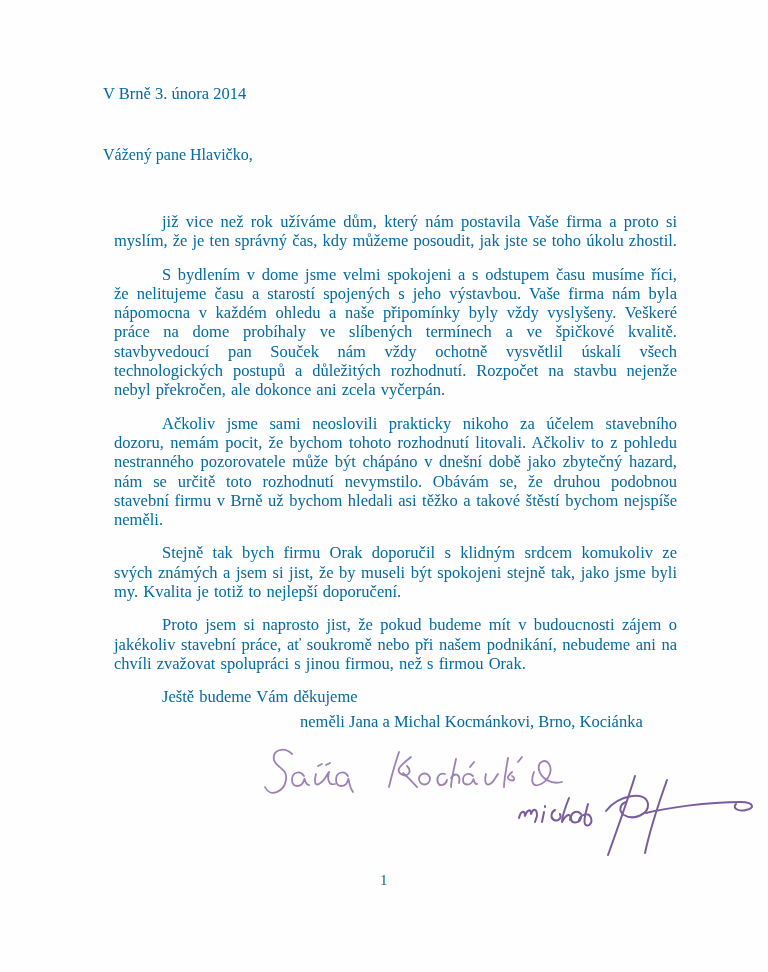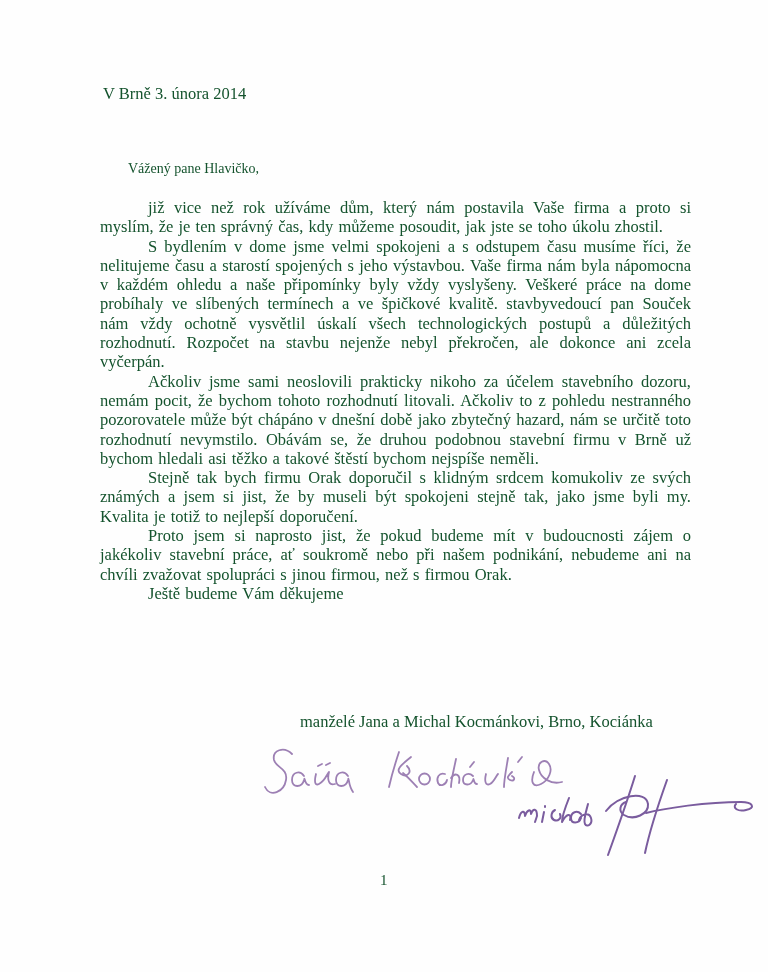--- a/index.html
+++ b/index.html
@@ -7,49 +7,48 @@
     padding: 0;
     background: #ffffff;
   }
   .page {
     position: relative;
     width: 768px;
     height: 972px;
     background: #fefefe;
     overflow: hidden;
     font-family: "Liberation Serif", "DejaVu Serif", serif;
-    color: #14532d;
+    color: #0369a1;
   }
   .date-line {
     position: absolute;
     left: 103px;
     top: 84px;
     font-size: 16.5px;
     white-space: nowrap;
   }
   .salutation {
     position: absolute;
     left: 103px;
-    top: 161px;
-    font-size: 14px;
+    top: 146px;
+    font-size: 16px;
     white-space: nowrap;
-    margin-left: 25px;
   }
   .letter-body {
     position: absolute;
     left: 100px;
     top: 198px;
     width: 591px;
     font-size: 16.5px;
     line-height: 19.3px;
     text-align: justify;
     word-spacing: 1px;
   }
   .letter-body p {
-    margin: 0;
+    margin: 14px;
     text-indent: 48px;
   }
   .signature-typed {
     position: absolute;
     left: 300px;
     top: 712px;
     font-size: 16.5px;
     white-space: nowrap;
   }
   .sig-svg {
@@ -78,21 +77,21 @@
 
   <div class="letter-body">
     <p>již vice než rok užíváme dům, který nám postavila Vaše firma a proto si myslím, že je ten správný čas, kdy můžeme posoudit, jak jste se toho úkolu zhostil.</p>
     <p>S bydlením v dome jsme velmi spokojeni a s odstupem času musíme říci, že nelitujeme času a starostí spojených s jeho výstavbou. Vaše firma nám byla nápomocna v každém ohledu a naše připomínky byly vždy vyslyšeny. Veškeré práce na dome probíhaly ve slíbených termínech a ve špičkové kvalitě. stavbyvedoucí pan Souček nám vždy ochotně vysvětlil úskalí všech technologických postupů a důležitých rozhodnutí.  Rozpočet na stavbu nejenže nebyl překročen, ale dokonce ani zcela vyčerpán.</p>
     <p>Ačkoliv jsme sami neoslovili prakticky nikoho za účelem stavebního dozoru, nemám pocit, že bychom tohoto rozhodnutí litovali. Ačkoliv to z pohledu nestranného pozorovatele může být chápáno v dnešní době jako zbytečný hazard, nám se určitě toto rozhodnutí nevymstilo. Obávám se, že druhou podobnou stavební firmu v Brně už bychom hledali asi těžko a takové štěstí bychom nejspíše neměli.</p>
     <p>Stejně tak bych firmu Orak doporučil s klidným srdcem komukoliv ze svých známých a jsem si jist, že by museli být spokojeni stejně tak, jako jsme byli my. Kvalita je totiž to nejlepší doporučení.</p>
     <p>Proto jsem si naprosto jist, že pokud budeme mít v budoucnosti zájem o jakékoliv stavební práce, ať soukromě nebo při našem podnikání, nebudeme ani na chvíli zvažovat spolupráci s jinou firmou, než s firmou Orak.</p>
     <p>Ještě budeme Vám děkujeme</p>
   </div>
 
-  <div class="signature-typed">manželé Jana a Michal Kocmánkovi, Brno, Kociánka</div>
+  <div class="signature-typed">neměli Jana a Michal Kocmánkovi, Brno, Kociánka</div>
 
   <svg class="sig-svg sig-jana" width="330" height="75" viewBox="0 0 330 75">
     <g fill="none" stroke-width="1.8" stroke-linecap="round" stroke-linejoin="round" stroke="#9d80b4">
       <path d="M44,12 C36,4 24,8 26,18 C28,26 40,26 38,38 C36,50 22,56 17,45"></path>
       <path d="M56,34 C52,28 44,30 44,38 C44,46 54,46 56,38 C57,33 56,43 61,43"></path>
       <path d="M68,32 C66,40 67,44 71,42 C77,39 79,32 81,30 C79,38 81,44 87,42"></path>
       <path d="M100,34 C96,28 88,30 88,38 C88,46 98,46 100,38 C101,33 100,43 105,50"></path>
       <path d="M70,24 L74,22"></path>
       <path d="M78,23 L82,21"></path>
       <path d="M151,10 C147,22 143,36 141,45"></path>

